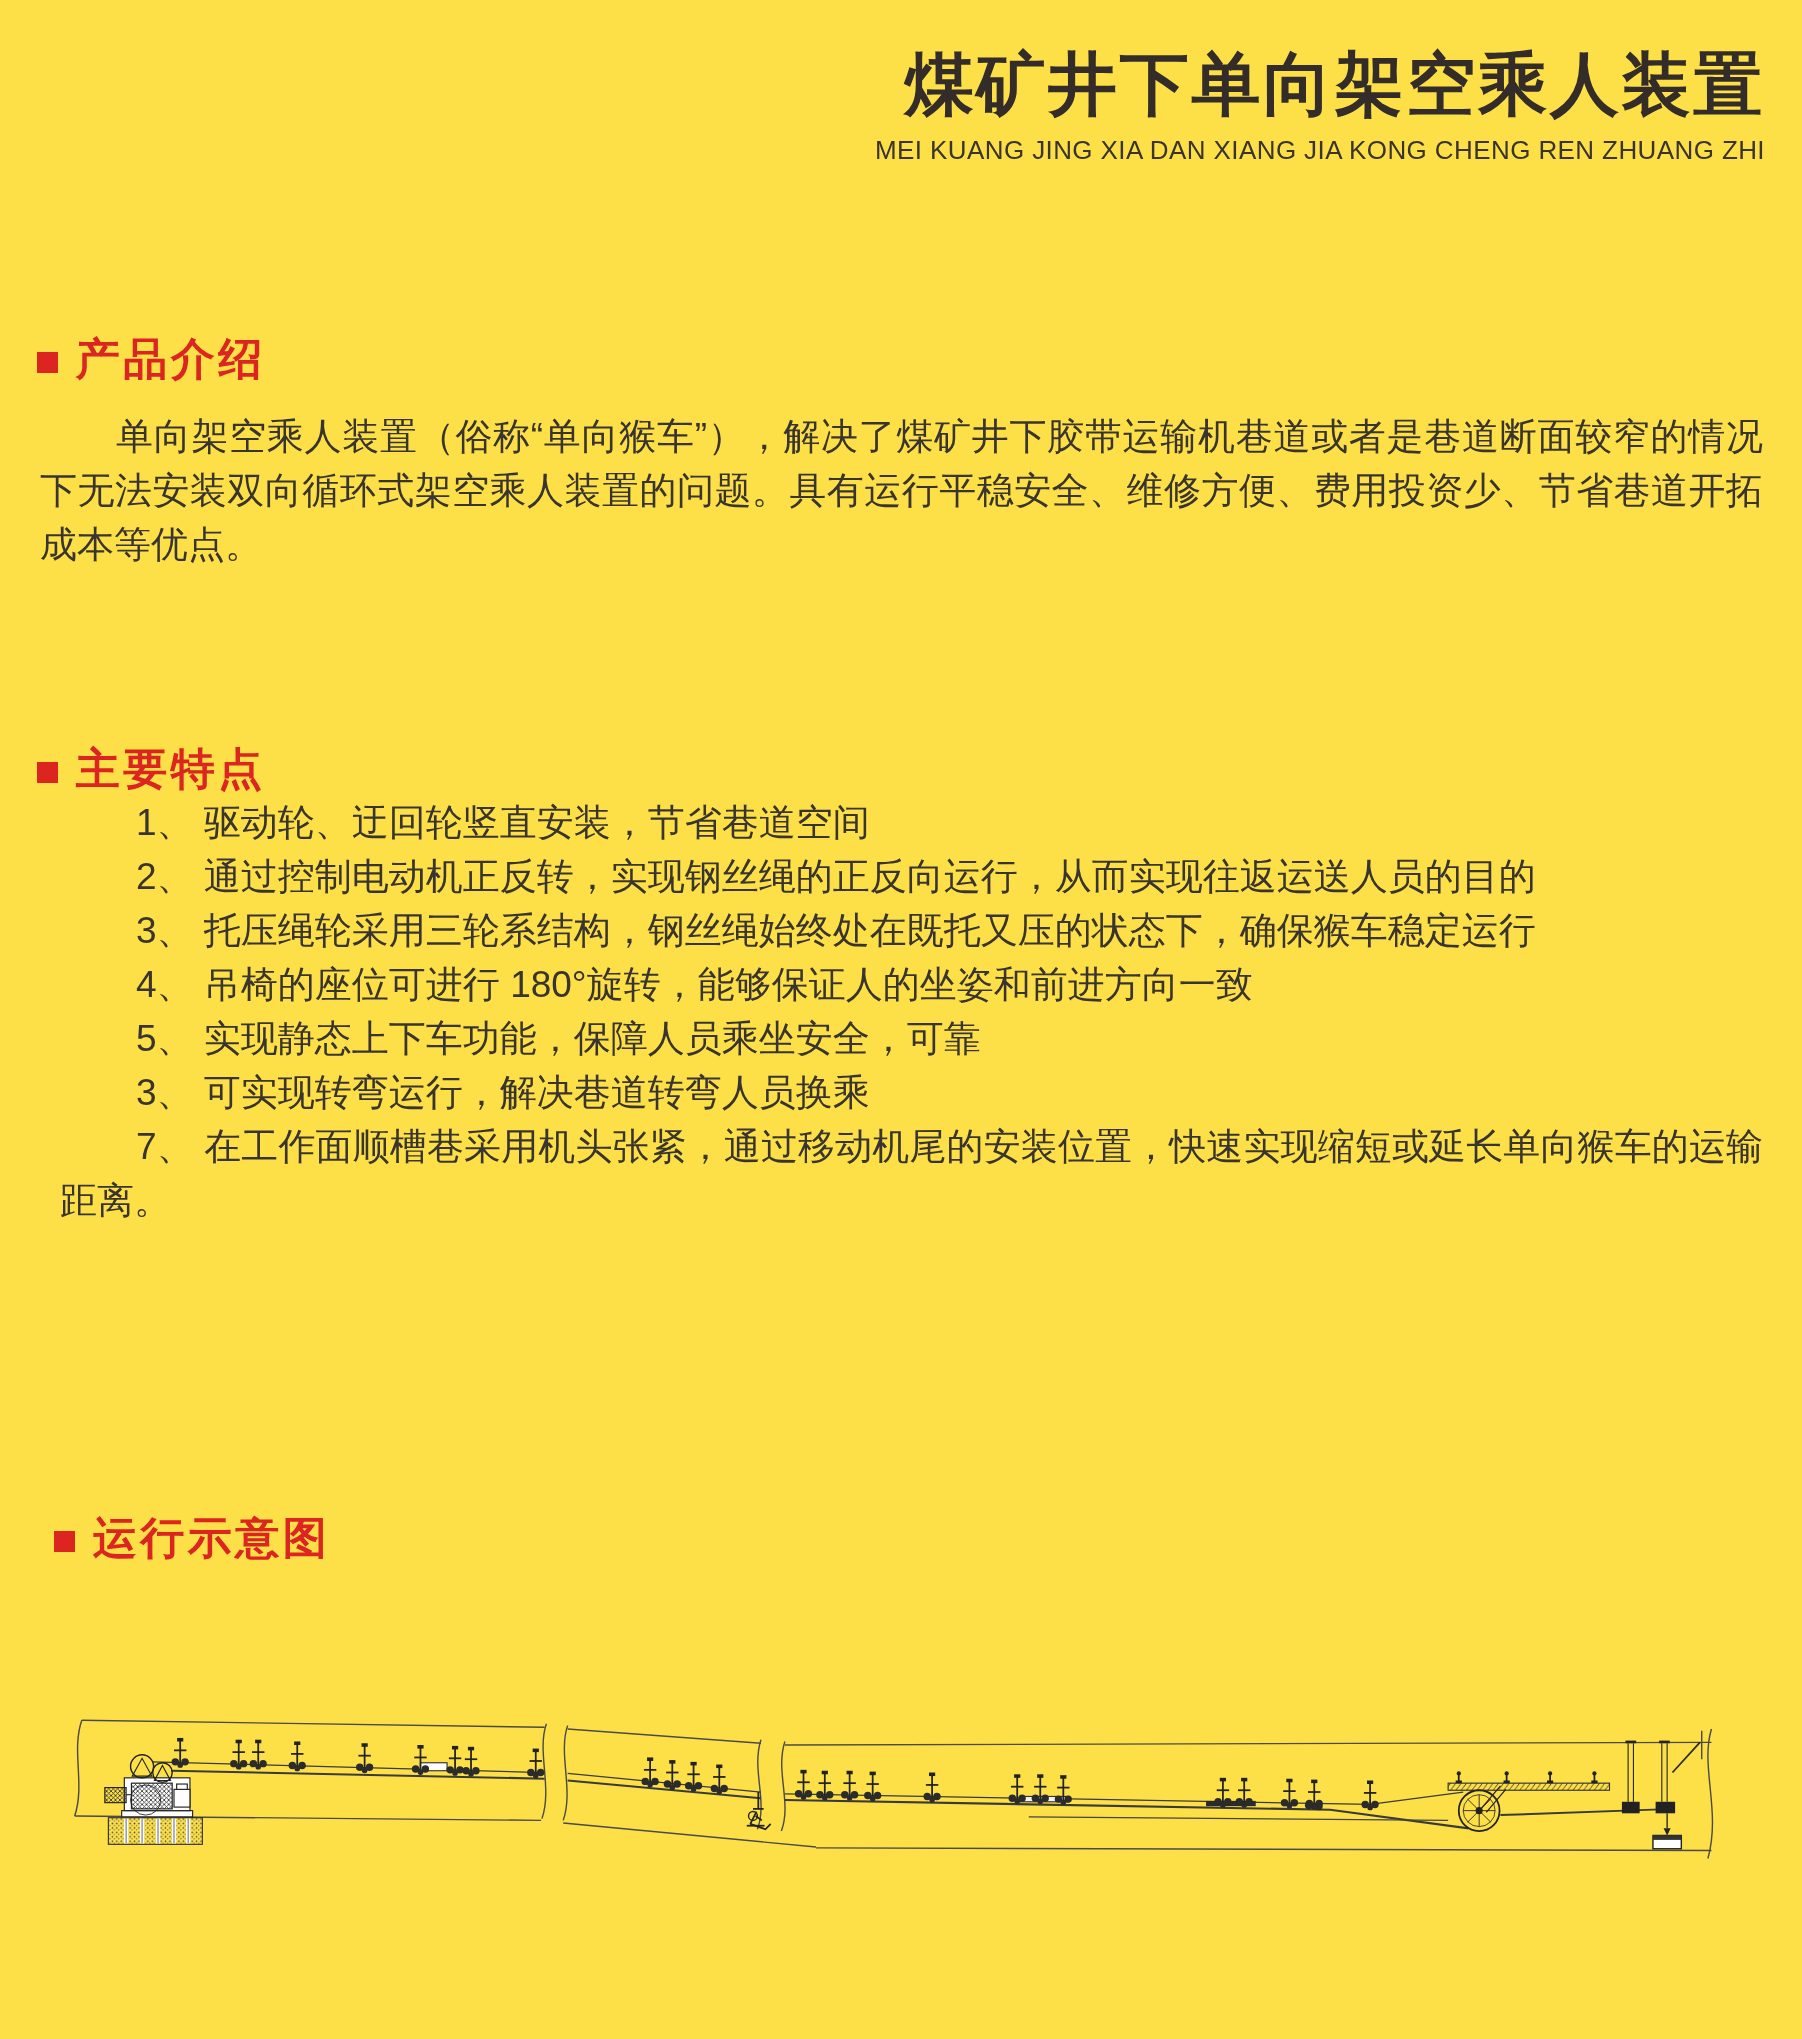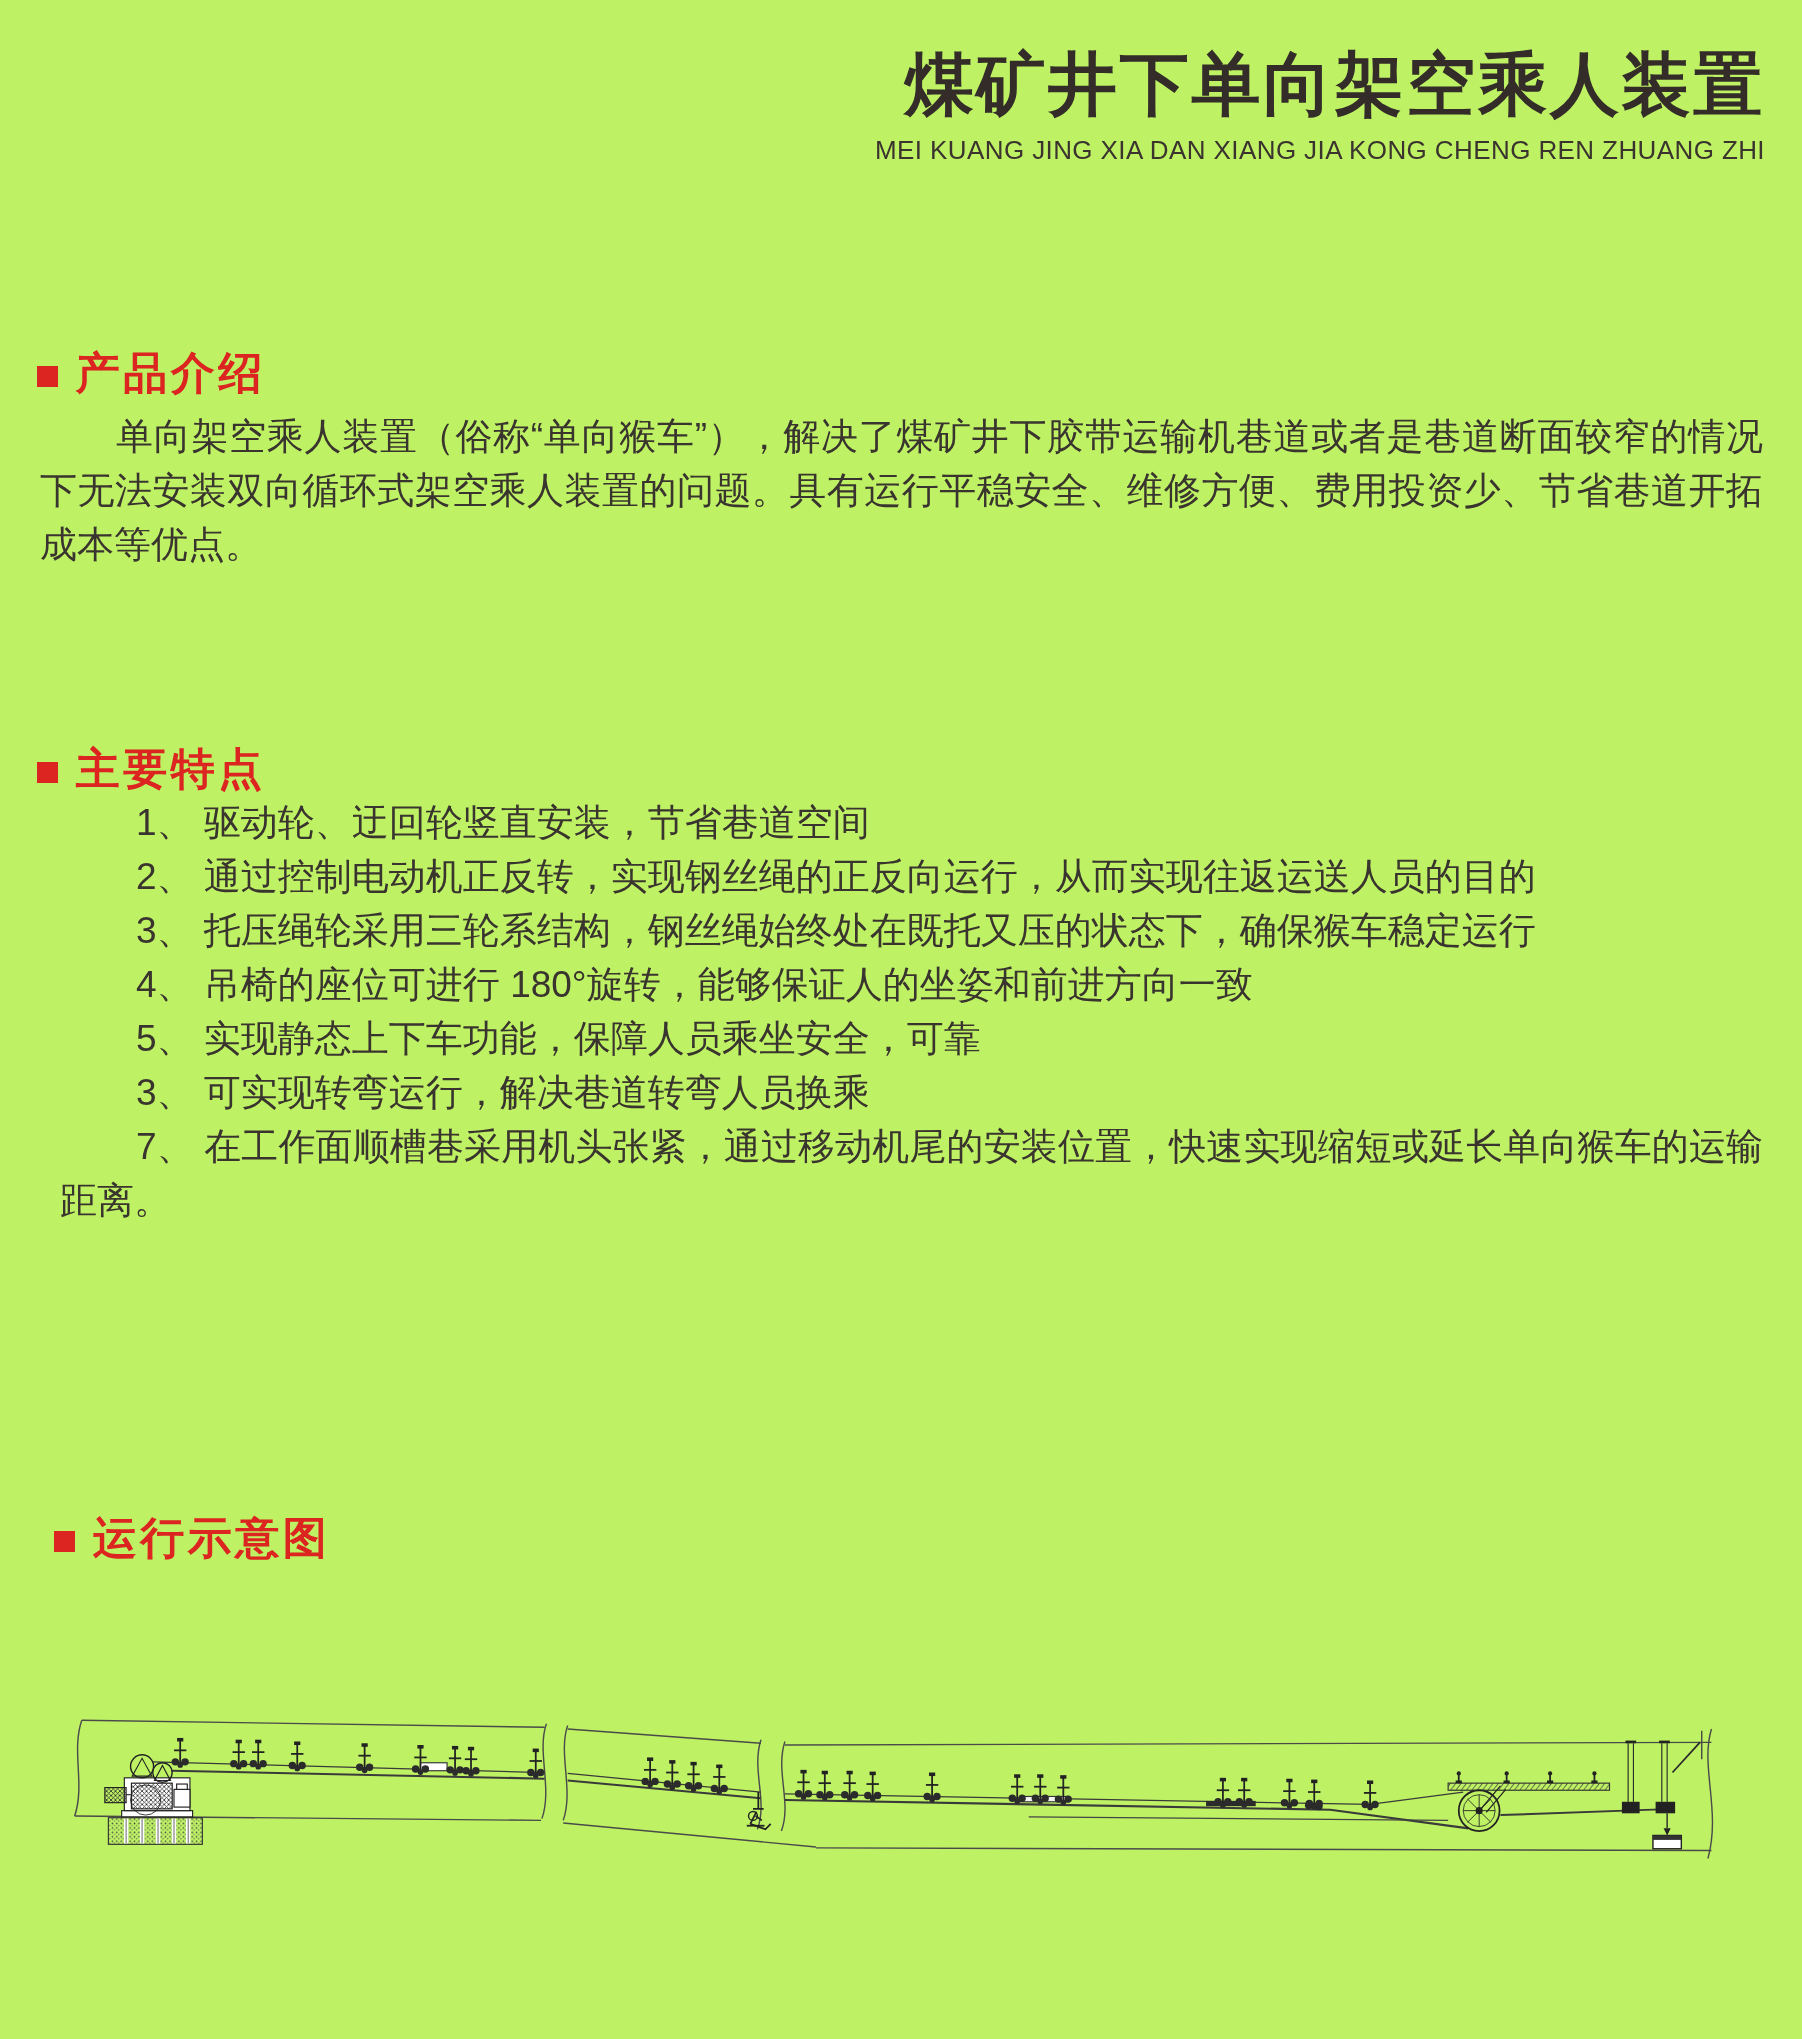--- a/index.html
+++ b/index.html
@@ -1,19 +1,19 @@
 <!DOCTYPE html>
 <html style="font-size:14px"><head>
 <meta charset="utf-8">
 <style>
   html,body{margin:0;padding:0;background:#888;}
   .page{
     position:relative;
     width:1803px;height:2039px;
-    background:#bef264;
+    background:#fde047;
     margin:0 auto;
     overflow:hidden;
     font-family:"Liberation Sans", sans-serif;
     color:#3a342f;
   }
   
   .title-block{
     position:absolute;
     top:49px; right:38px;
     text-align:right;
@@ -44,21 +44,21 @@
     color:#dc2420;
     letter-spacing:3.5px;
     line-height:1;
   }
   .section-heading .bullet{
     width:21px;height:21px;
     background:#dc2420;
     flex:0 0 auto;
     margin-top:7px;
   }
-  #h-intro{top:351px;}
+  #h-intro{top:337px;}
   #h-features{top:747px;}
   #h-diagram{top:1516px;padding-left:17px;}
   
   .bodytext{
     position:absolute;
     left:40px; right:40px;
     font-size:37px;
     line-height:54px;
     text-align:justify;
     color:#3a342f;

